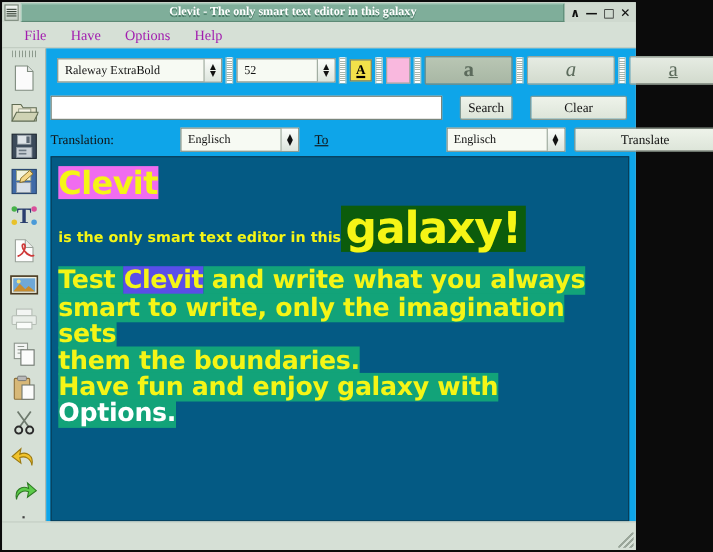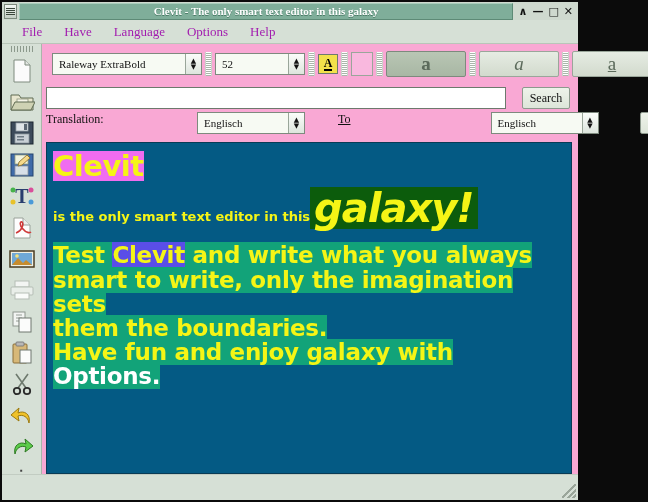--- a/index.html
+++ b/index.html
@@ -89,21 +89,21 @@
     width:30px;height:30px;margin:1px 0;
     display:flex;align-items:center;justify-content:center;
     box-sizing:border-box;
   }
   .tbtn svg{display:block;}
   .lefttool .tail{
     width:22px;height:7px;margin-top:4px;
     color:#444;font-size:8px;text-align:center;line-height:7px;
   }
   
-  .maincol{flex:1 1 auto;display:flex;flex-direction:column;min-width:0;background:#f9a8d4;}
+  .maincol{flex:1 1 auto;display:flex;flex-direction:column;min-width:0;background:#0ea5e9;}
   .fmt-row{
     height:40px;flex:0 0 40px;
     display:flex;align-items:center;
     padding-left:10px;
     box-sizing:border-box;
   }
   .vgrip{
     width:7px;height:24px;margin:0 3px;
     background:repeating-linear-gradient(180deg,#ffffff 0 1px,#aab5aa 1px 2px);
     border-left:1px solid #c9d3c9;border-right:1px solid #c9d3c9;
@@ -190,24 +190,23 @@
     font-size:12px;color:#111;
     padding:0 10px;
     font-family:"Liberation Serif",serif;
     white-space:nowrap;
   }
   .btn-search{width:48px;flex:0 0 48px;padding:0;}
   .btn-clear{width:88px;flex:0 0 88px;padding:0;}
   
   .trans-row{
     height:30px;flex:0 0 30px;
-    display:flex;
+    display:flex;align-items:center;
     padding:0 8px 0 4px;
     box-sizing:border-box;
-    gap:33px;
   }
   .label{font-size:12px;color:#111;font-family:"Liberation Serif",serif;white-space:nowrap;}
   .lang-combo{width:108px;flex:0 0 108px;}
   .btn-translate{width:130px;flex:0 0 130px;padding:0;}
   
   .editor-wrap{
     flex:1 1 auto;min-height:0;
     padding:0 6px 0 4px;
     box-sizing:border-box;
     display:flex;
@@ -223,21 +222,21 @@
     line-height:1.05;
   }
   .doc-p{margin:0 0 2px 0;}
   .hl-magenta{background:#f06cf0;}
   .hl-green-dark{background:#0c5c0c;}
   .hl-teal{background:#12a379;text-align:right;}
   .hl-blue{background:#5a4ee8;}
   .tx-yellow{color:#f5f516;}
   .tx-white{color:#ffffff;}
   .big{font-size:29px;font-weight:bold;letter-spacing:-0.5px;}
-  .huge{font-size:40px;font-weight:bold;letter-spacing:-1px;font-style:italic;}
+  .huge{font-size:40px;font-weight:bold;letter-spacing:-1px;}
   .mid{font-size:13px;font-weight:bold;}
   .para{font-size:23px;font-weight:bold;letter-spacing:-0.3px;}
   .line1{display:flex;align-items:flex-end;gap:0;}
   .line2{display:flex;align-items:flex-end;margin-top:6px;}
   .p3{margin-top:14px;}
   .p3 .ln{display:block;}
   
   .statusbar{
     height:26px;flex:0 0 26px;
     background:#d6e0d6;
@@ -272,21 +271,20 @@
       <span class="win-btn">∧</span>
       <span class="win-btn">—</span>
       <span class="win-btn">□</span>
       <span class="win-btn">✕</span>
     </div>
   </div>
 
   <div class="menubar">
     <div class="menu-item">File</div>
     <div class="menu-item">Have</div>
-    <div class="menu-item">Language</div>
     <div class="menu-item">Options</div>
     <div class="menu-item">Help</div>
   </div>
 
   <div class="body-row">
 
     <div class="lefttool">
       <div class="grip"></div>
 
       <div class="tbtn">
@@ -427,32 +425,33 @@
         <div class="stylebtn b pressed">a</div>
         <div class="vgrip"></div>
         <div class="stylebtn i">a</div>
         <div class="vgrip"></div>
         <div class="stylebtn u">a</div>
       </div>
 
       <div class="search-row">
         <input class="search-input" type="text" value="" placeholder="" style="">
         <div class="btn btn-search">Search</div>
+        <div class="btn btn-clear">Clear</div>
       </div>
 
       <div class="trans-row">
         <span class="label" style="width:118px;flex:0 0 118px;">Translation:</span>
         <div class="combo lang-combo">
           <span class="cval">Englisch</span>
           <span class="spin">
               <span>▲</span>
               <span>▼</span>
             </span>
         </div>
-        <span class="label" style="text-decoration:underline;">To</span>
+        <span class="label" style="margin-left:14px;text-decoration:underline;">To</span>
         <div class="combo lang-combo" style="margin-left:107px;">
           <span class="cval">Englisch</span>
           <span class="spin">
               <span>▲</span>
               <span>▼</span>
             </span>
         </div>
         <div class="btn btn-translate" style="margin-left:8px;">Translate</div>
       </div>
 

